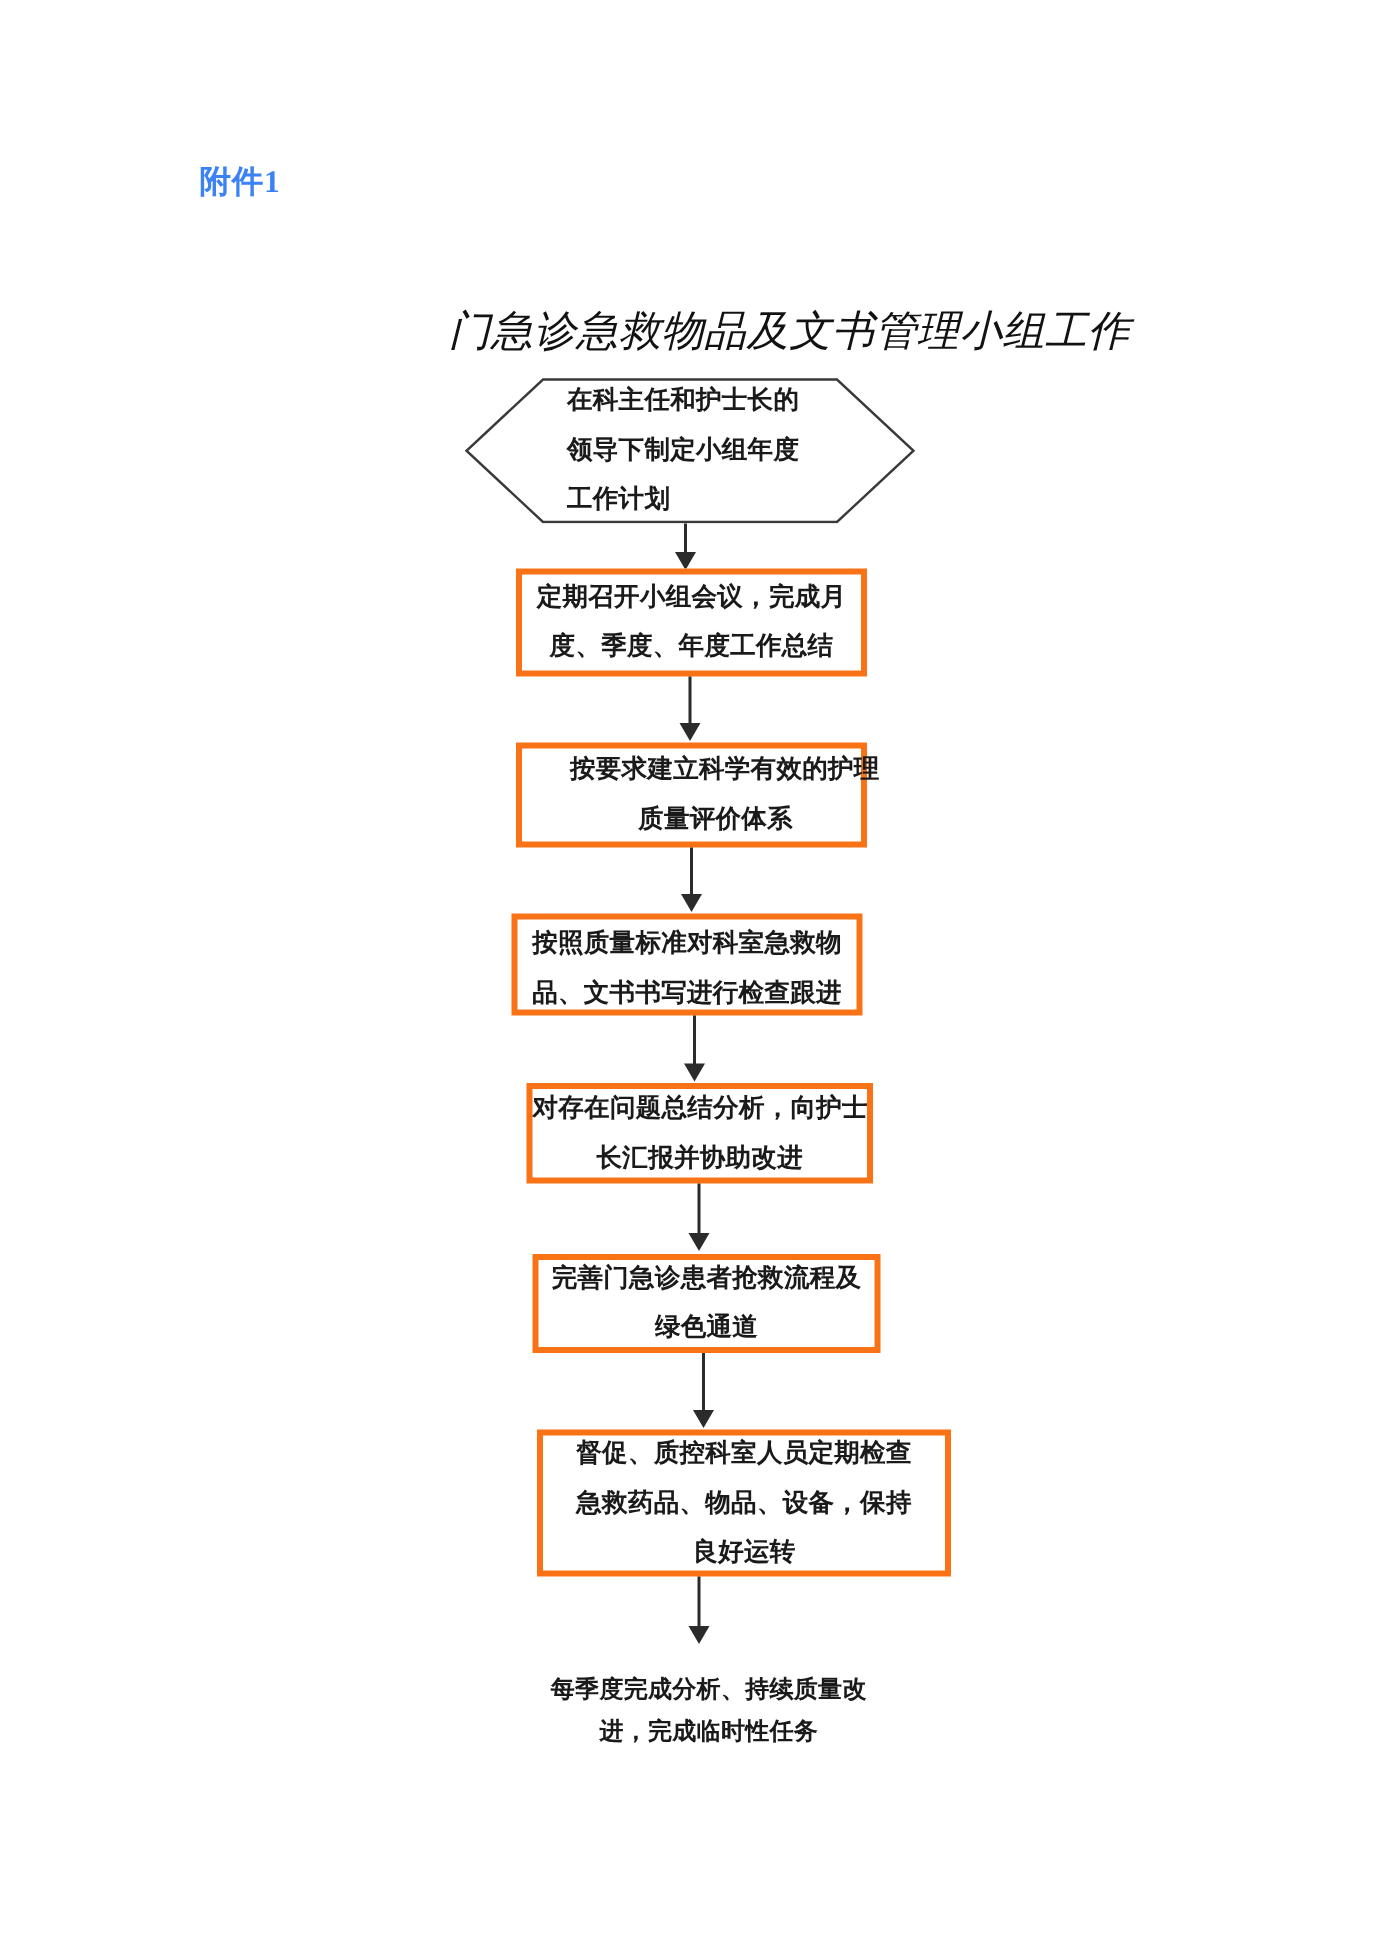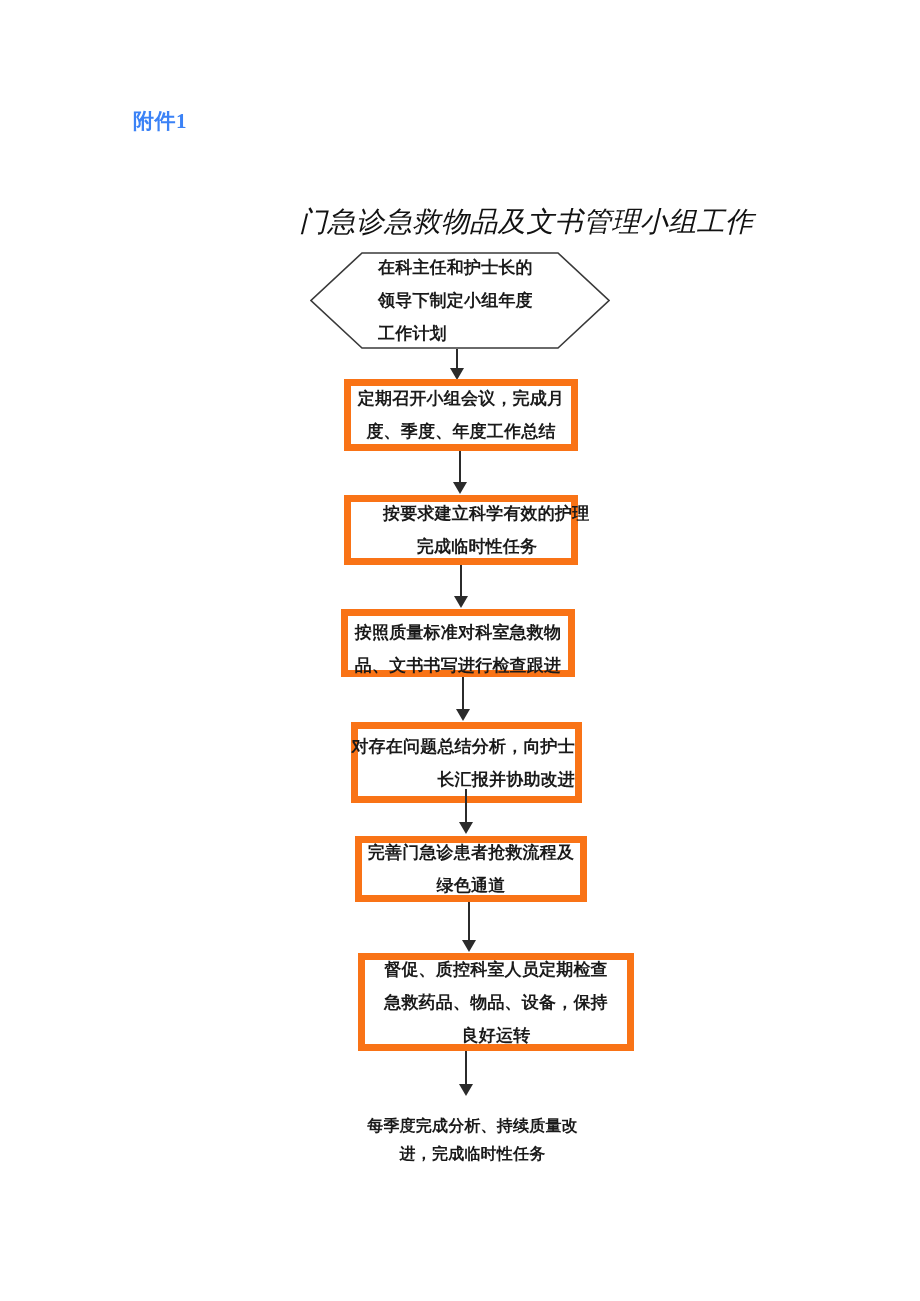--- a/index.html
+++ b/index.html
@@ -64,21 +64,21 @@
     flex-direction: column;
     justify-content: center;
   }
 
   .node .line {
     display: block;
     white-space: nowrap;
   }
 
   .node-box {
-    border: 7px solid #f97316;
+    border: 4px solid #f97316;
     background: #ffffff;
   }
 
   
   .node-hex {
     border: none;
     background: transparent;
     text-align: left;
     padding-left: 68px;
   }
@@ -161,39 +161,39 @@
     <span class="line">度、季度、年度工作总结</span>
   </div>
 
   <div class="arrow" style="left:453px; top:451px; height:44px;">
     <div class="stem" style="height:32px;"></div>
     <div class="head" style="top:31px;"></div>
   </div>
 
   <div class="node node-box" style="left:344px; top:495px; width:234px; height:70px;padding-left:32px;">
     <span class="line">按要求建立科学有效的护理</span>
-    <span class="line">完成临时性任务</span>
+    <span class="line">质量评价体系</span>
   </div>
 
   <div class="arrow" style="left:454px; top:565px; height:44px;">
     <div class="stem" style="height:32px;"></div>
     <div class="head" style="top:31px;"></div>
   </div>
 
   <div class="node node-box" style="left:341px; top:609px; width:234px; height:68px;justify-content:space-between;">
     <span class="line">按照质量标准对科室急救物</span>
     <span class="line">品、文书书写进行检查跟进</span>
   </div>
 
   <div class="arrow" style="left:456px; top:677px; height:45px;">
     <div class="stem" style="height:33px;"></div>
     <div class="head" style="top:32px;"></div>
   </div>
 
-  <div class="node node-box" style="left:351px; top:722px; width:231px; height:81px;align-items:flex-end;">
+  <div class="node node-box" style="left:351px; top:722px; width:231px; height:67px;">
     <span class="line">对存在问题总结分析，向护士</span>
     <span class="line">长汇报并协助改进</span>
   </div>
 
   <div class="arrow" style="left:459px; top:789px; height:46px;">
     <div class="stem" style="height:34px;"></div>
     <div class="head" style="top:33px;"></div>
   </div>
 
   <div class="node node-box" style="left:355px; top:836px; width:232px; height:66px;">

